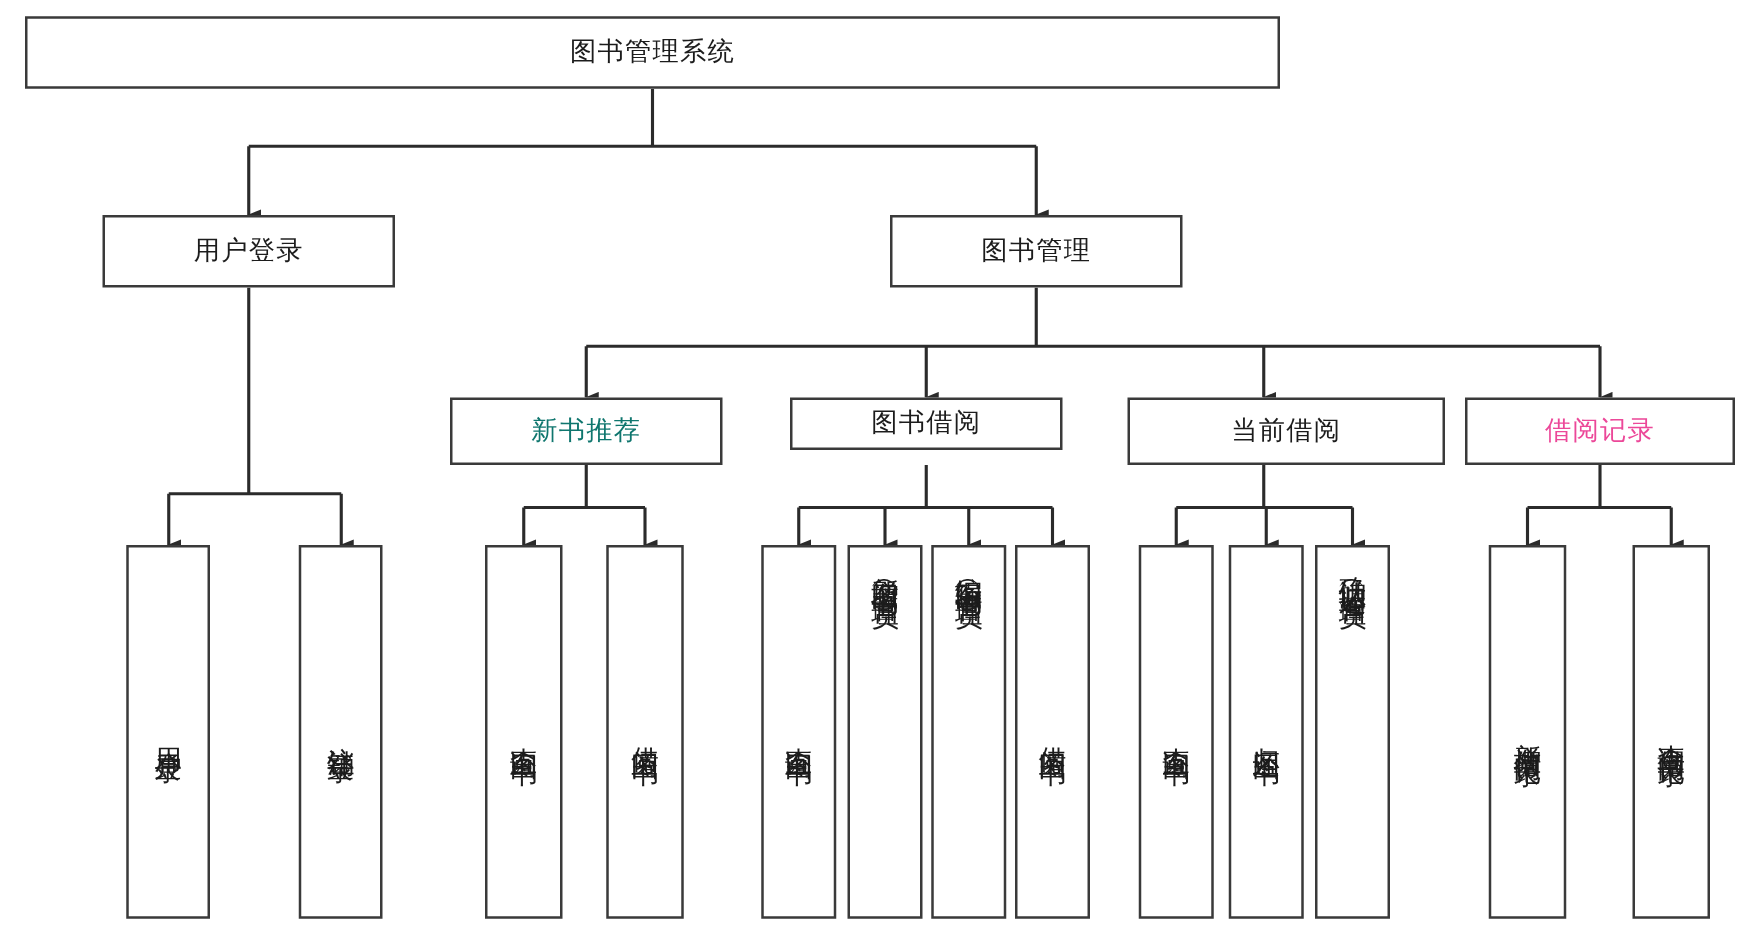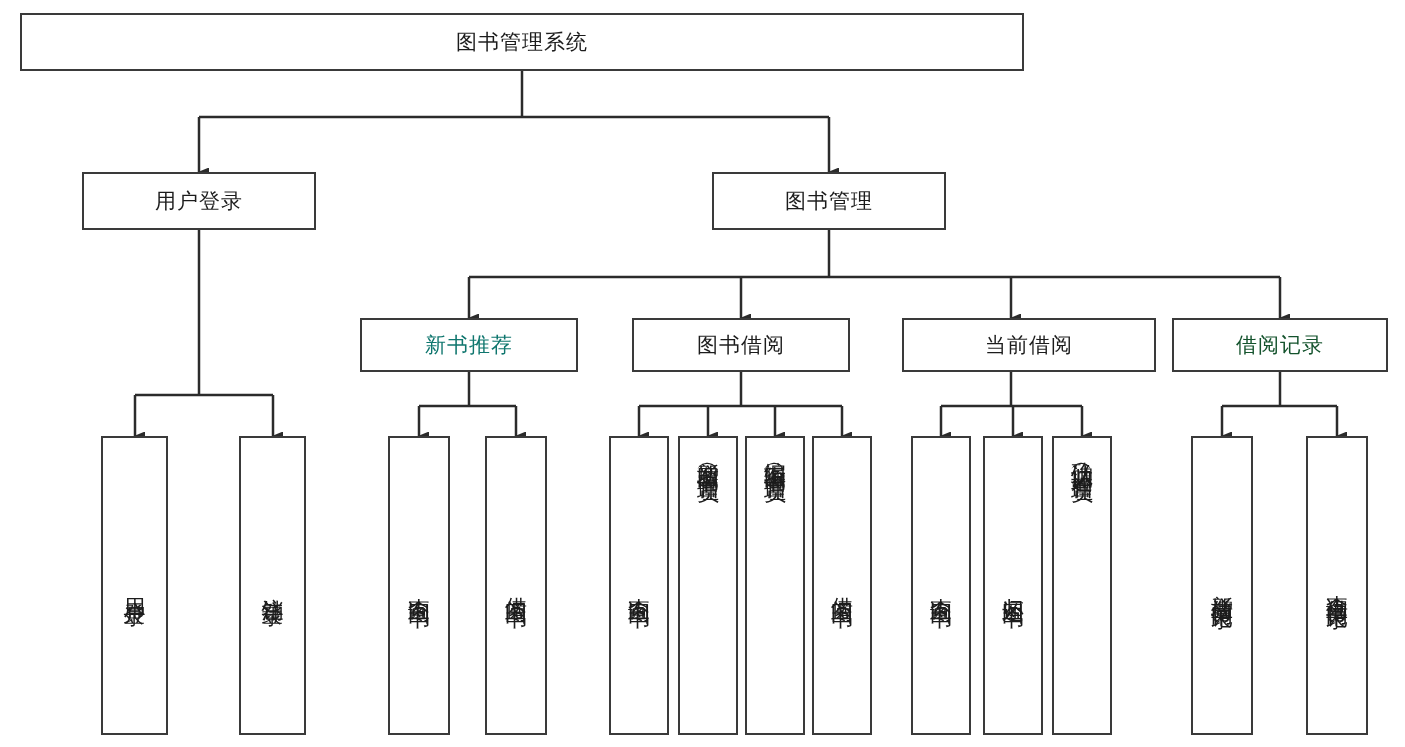--- a/index.html
+++ b/index.html
@@ -121,28 +121,28 @@
       </div>
       <div class="node" style="left: 82px; top: 172px; width: 234px; height: 58px; border-color: rgb(58, 58, 58); background: rgb(255, 255, 255);">
         <span class="node-label" style="color: rgb(28, 28, 28);">用户登录</span>
       </div>
       <div class="node" style="left: 712px; top: 172px; width: 234px; height: 58px; border-color: rgb(58, 58, 58); background: rgb(255, 255, 255);">
         <span class="node-label" style="color: rgb(28, 28, 28);">图书管理</span>
       </div>
       <div class="node" style="left: 360px; top: 318px; width: 218px; height: 54px; border-color: rgb(58, 58, 58); background: rgb(255, 255, 255);">
         <span class="node-label" style="color: #0f766e; text-align: center;">新书推荐</span>
       </div>
-      <div class="node" style="left: 632px; top: 318px; width: 218px; height: 54px; border-color: rgb(58, 58, 58); background: rgb(255, 255, 255);">
+      <div class="node" style="left: 632px; top: 318px; width: 218px; height: 42px; border-color: rgb(58, 58, 58); background: rgb(255, 255, 255);">
         <span class="node-label" style="color: rgb(28, 28, 28);">图书借阅</span>
       </div>
       <div class="node" style="left: 902px; top: 318px; width: 254px; height: 54px; border-color: rgb(58, 58, 58); background: rgb(255, 255, 255);">
         <span class="node-label" style="color: rgb(28, 28, 28);">当前借阅</span>
       </div>
       <div class="node" style="left: 1172px; top: 318px; width: 216px; height: 54px; border-color: rgb(58, 58, 58); background: rgb(255, 255, 255);">
-        <span class="node-label" style="color: #14532d;">借阅记录</span>
+        <span class="node-label" style="color: #ec4899;">借阅记录</span>
       </div>
       <div class="node vertical" style="left: 101px; top: 436px; width: 67px; height: 299px; border-color: rgb(58, 58, 58); background: rgb(255, 255, 255);">
         <span class="node-label" style="color: rgb(28, 28, 28);">用户登录</span>
       </div>
       <div class="node vertical" style="left: 239px; top: 436px; width: 67px; height: 299px; border-color: rgb(58, 58, 58); background: rgb(255, 255, 255);">
         <span class="node-label" style="color: rgb(28, 28, 28);">注销登录</span>
       </div>
       <div class="node vertical" style="left: 388px; top: 436px; width: 62px; height: 299px; border-color: rgb(58, 58, 58); background: rgb(255, 255, 255);">
         <span class="node-label" style="color: rgb(28, 28, 28);">查询图书</span>
       </div>

